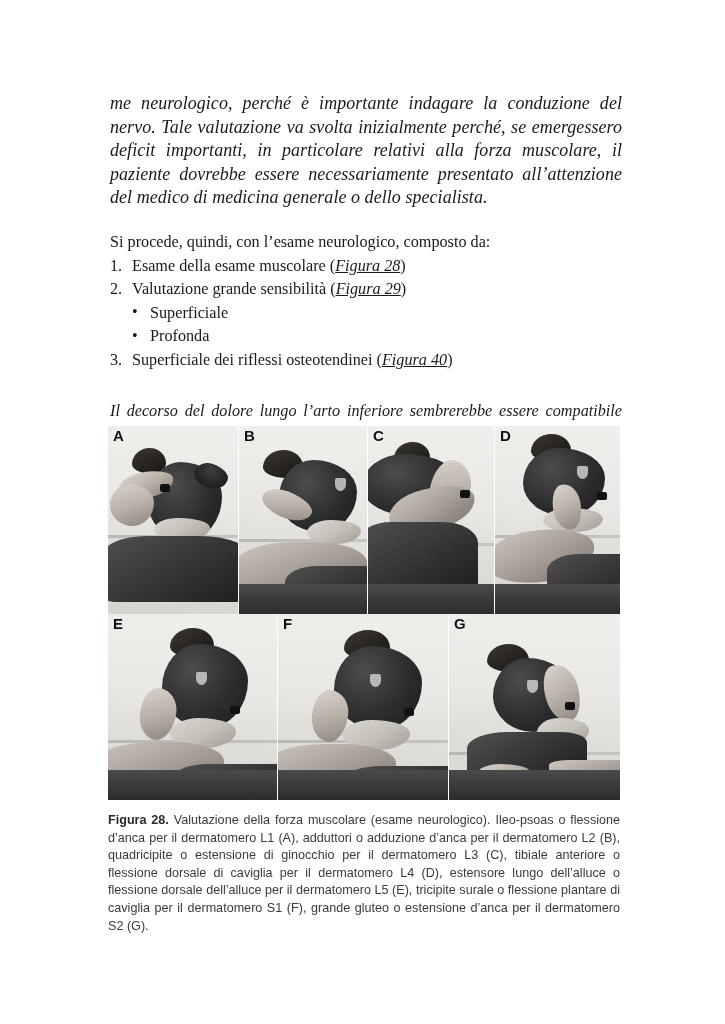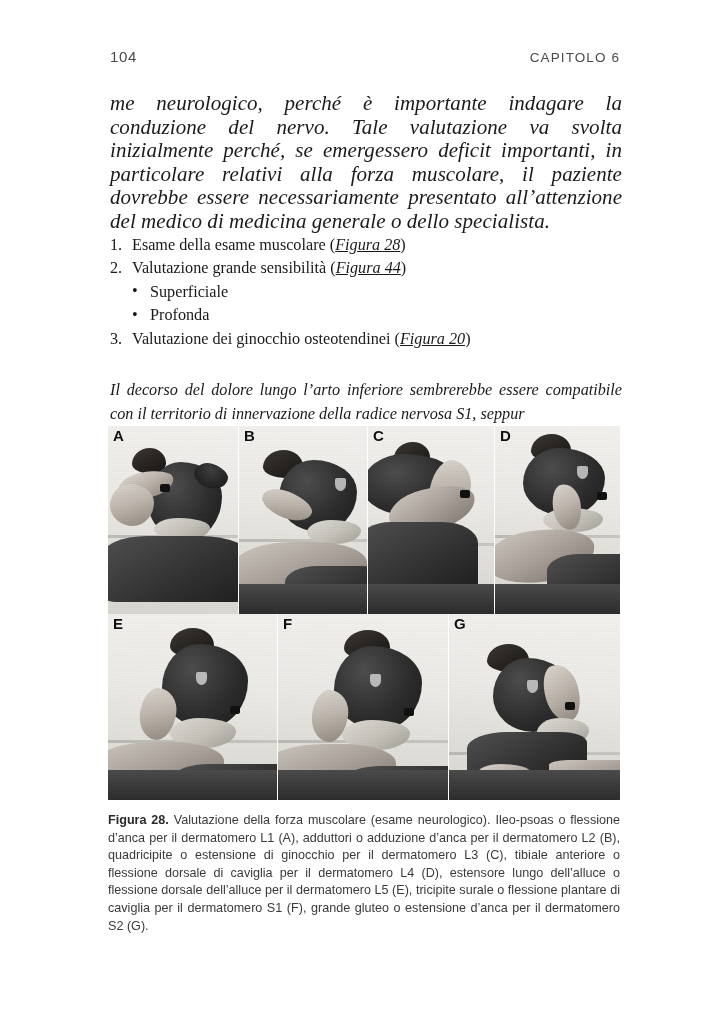--- a/index.html
+++ b/index.html
@@ -38,21 +38,21 @@
   
   .body-area {
     position: absolute;
     top: 92px;
     left: 110px;
     width: 512px;
   }
 
   p.para {
     margin: 0;
-    font-size: 21px;
+    font-size: 18px;
     line-height: 23.6px;
     text-align: justify;
     text-justify: inter-word;
   }
   p.italic {
     font-style: italic;
     letter-spacing: 0.05px;
   }
 
   .lead-in {
@@ -209,50 +209,47 @@
     color: #3a3a3a;
     text-align: justify;
   }
   .caption b { font-weight: bold; color: #2a2a2a; }
 </style>
 </head>
 <body>
 
 <div class="page">
 
-  <div class="running-head">
-    <span class="folio">104</span>
-    <span class="chapter-label">CAPITOLO 6</span>
-  </div>
 
   <div class="body-area">
 
     <p class="para italic">me neurologico, perché è importante indagare la conduzione del nervo. Tale valutazione va svolta inizialmente perché, se emergessero deficit importanti, in particolare relativi alla forza muscolare, il paziente dovrebbe essere necessariamente presentato all’attenzione del medico di medicina generale o dello specialista.</p>
 
+    <p class="lead-in">Si procede, quindi, con l’esame neurologico, composto da:</p>
 
     <ol class="numlist">
 
       <li>
         <span class="num">1.</span><span>Esame della esame muscolare (</span><span class="figref">Figura 28</span><span>)</span>
       </li>
 
       <li>
-        <span class="num">2.</span><span>Valutazione grande sensibilità (</span><span class="figref">Figura 44</span><span>)</span>
+        <span class="num">2.</span><span>Valutazione grande sensibilità (</span><span class="figref">Figura 29</span><span>)</span>
         <ul class="sublist">
           <li>
             <span class="bullet">•</span><span>Superficiale</span>
           </li>
           <li>
             <span class="bullet">•</span><span>Profonda</span>
           </li>
         </ul>
       </li>
 
       <li>
-        <span class="num">3.</span><span>Valutazione dei ginocchio osteotendinei (</span><span class="figref">Figura 20</span><span>)</span>
+        <span class="num">3.</span><span>Superficiale dei riflessi osteotendinei (</span><span class="figref">Figura 40</span><span>)</span>
       </li>
 
     </ol>
 
     <p class="closing-para">Il decorso del dolore lungo l’arto inferiore sembrerebbe essere compatibile con il territorio di innervazione della radice nervosa S1, seppur</p>
   </div>
 
   <div class="figure">
     <div class="photo-grid">
 

